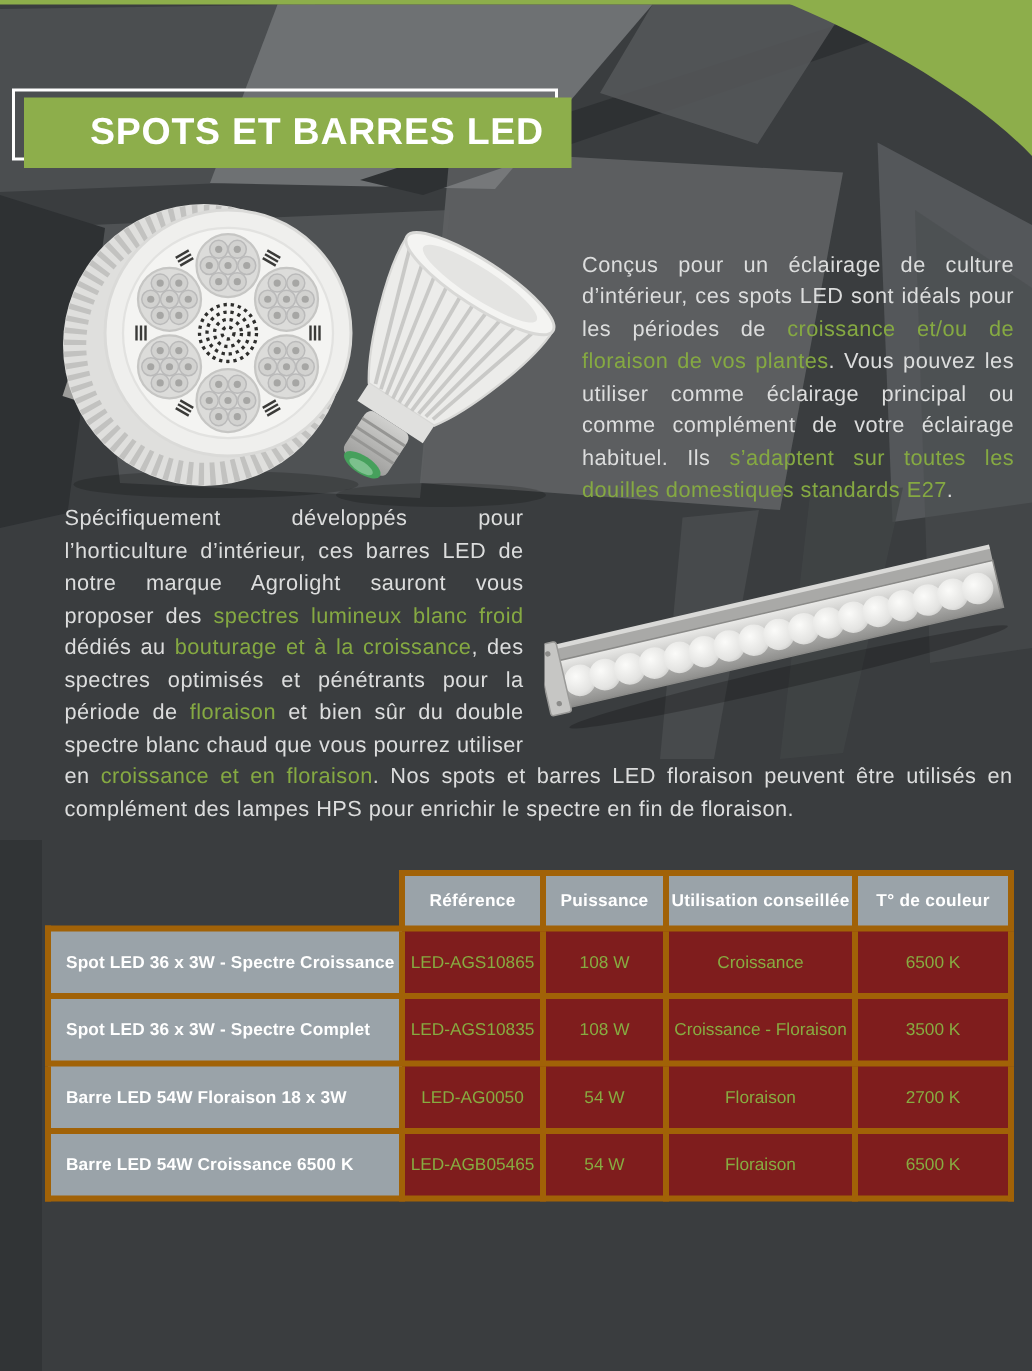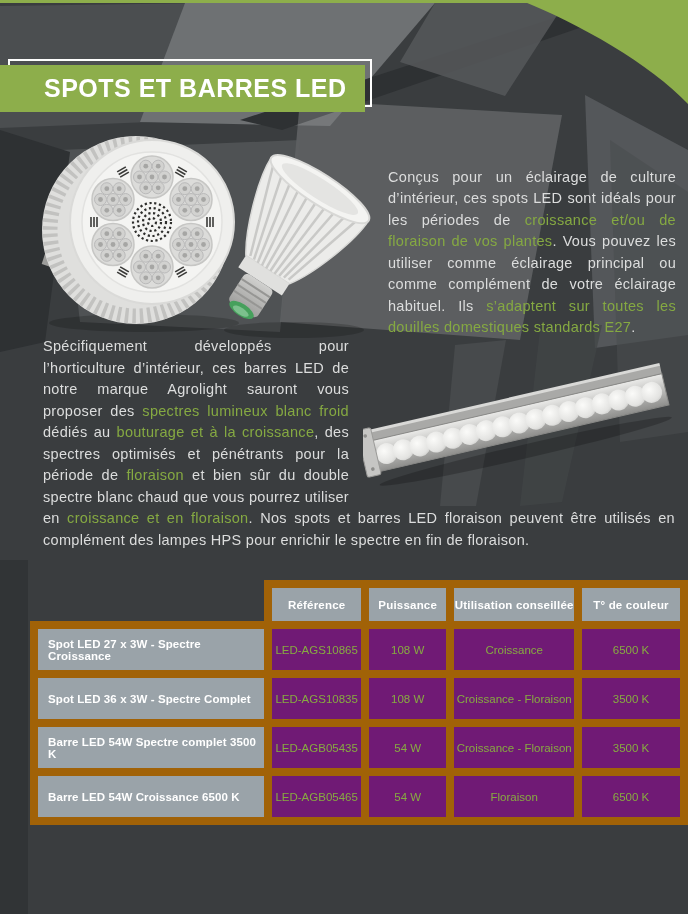--- a/index.html
+++ b/index.html
@@ -4,41 +4,41 @@
 <style>
   html,body{margin:0;padding:0;background:#232527;}
   .page{position:relative;width:688px;height:914px;margin:0 auto;background:#3a3d3f;
         overflow:hidden;font-family:"Liberation Sans",sans-serif;}
   .bg{position:absolute;inset:0;z-index:0;}
   .accent-strip{position:absolute;left:0;top:0;width:688px;height:3px;background:#8dae4b;z-index:2;}
   .corner{position:absolute;right:0;top:0;z-index:2;}
   
   .banner-wrap{position:absolute;left:0;top:59px;width:390px;height:56px;z-index:3;}
   .banner-outline{position:absolute;left:8px;top:0;width:360px;height:44px;border:2px solid #fefefe;}
-  .banner{position:absolute;left:0;top:6px;width:365px;height:47px;background:#8dae4b;}
+  .banner{position:absolute;left:16px;top:6px;width:365px;height:47px;background:#8dae4b;}
   .banner h1{margin:0;padding:0 0 0 44px;font-size:25px;line-height:47px;font-weight:bold;
              color:#ffffff;letter-spacing:.5px;white-space:nowrap;}
   
   .spots-fig{position:absolute;left:24px;top:118px;width:352px;height:224px;z-index:2;}
   
   .p1{position:absolute;left:388px;top:152px;width:288px;z-index:2;}
   .p1,.p2{font-size:14.5px;line-height:21.5px;color:#dcdddd;letter-spacing:.3px;
           text-align:justify;text-align-last:left;}
   .sec2{position:absolute;left:43px;top:336px;width:632px;z-index:2;}
   .bar-float{float:right;width:312px;height:158px;margin:4px 0 6px 14px;}
   .hl{color:#85a942;}
   
   .spec-table{position:absolute;left:30px;top:580px;z-index:2;border-collapse:collapse;}
-  .spec-table th,.spec-table td{border:8px solid #a16207;padding:0;}
+  .spec-table th,.spec-table td{border:4px solid #a16207;padding:0;}
   .spec-table th.blank{border:none;background:transparent;}
   .spec-table thead th{background:#9aa3a9;color:#fff;font-size:11.5px;font-weight:bold;
                        height:33px;text-align:center;letter-spacing:.2px;}
   .spec-table tbody th{background:#9aa3a9;color:#fff;font-size:11.5px;font-weight:bold;
                        width:222px;height:41px;text-align:left;padding-left:10px;letter-spacing:.1px;}
-  .spec-table td{background:#701a75;color:#87ab41;font-size:11.5px;text-align:center;}
+  .spec-table td{background:#7f1d1d;color:#87ab41;font-size:11.5px;text-align:center;}
   .col-ref{width:90px;} .col-pow{width:78px;margin-left:27px;} .col-use{width:122px;} .col-temp{width:100px;}
 </style>
 </head>
 <body>
 
 <div class="page">
 
   <svg class="bg" width="688" height="914" viewBox="0 0 688 914">
     <polygon points="0,6 210,3 150,122 0,128" fill="#4b4e50"></polygon>
     <polygon points="185,3 435,3 330,126 140,122" fill="#6e7173"></polygon>
@@ -218,39 +218,39 @@
       <tr>
         <th class="blank"></th>
         <th class="col-ref">Référence</th>
         <th class="col-pow">Puissance</th>
         <th class="col-use">Utilisation conseillée</th>
         <th class="col-temp">T° de couleur</th>
       </tr>
     </thead>
     <tbody id="table-body">
         <tr>
-          <th>Spot LED 27 x 3W - Spectre Croissance</th>
+          <th>Spot LED 36 x 3W - Spectre Croissance</th>
           <td>LED-AGS10865</td>
           <td>108 W</td>
           <td>Croissance</td>
           <td>6500 K</td>
         </tr>
         <tr>
           <th>Spot LED 36 x 3W - Spectre Complet</th>
           <td>LED-AGS10835</td>
           <td>108 W</td>
           <td>Croissance - Floraison</td>
           <td>3500 K</td>
         </tr>
         <tr>
-          <th>Barre LED 54W Spectre complet 3500 K</th>
-          <td>LED-AGB05435</td>
+          <th>Barre LED 54W Floraison 18 x 3W</th>
+          <td>LED-AG0050</td>
           <td>54 W</td>
-          <td>Croissance - Floraison</td>
-          <td>3500 K</td>
+          <td>Floraison</td>
+          <td>2700 K</td>
         </tr>
         <tr>
           <th>Barre LED 54W Croissance 6500 K</th>
           <td>LED-AGB05465</td>
           <td>54 W</td>
           <td>Floraison</td>
           <td>6500 K</td>
         </tr>
       </tbody>
   </table>

